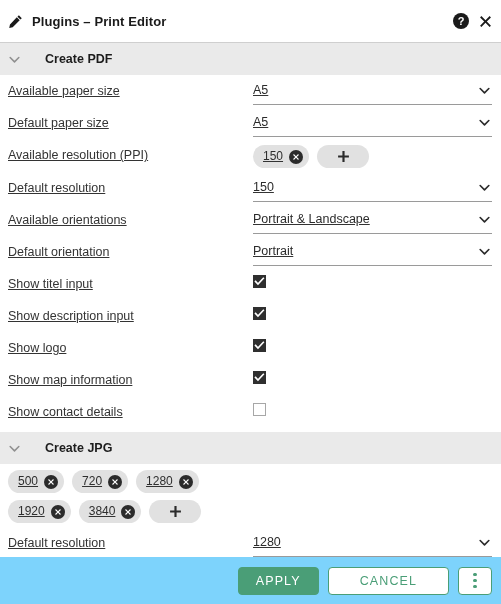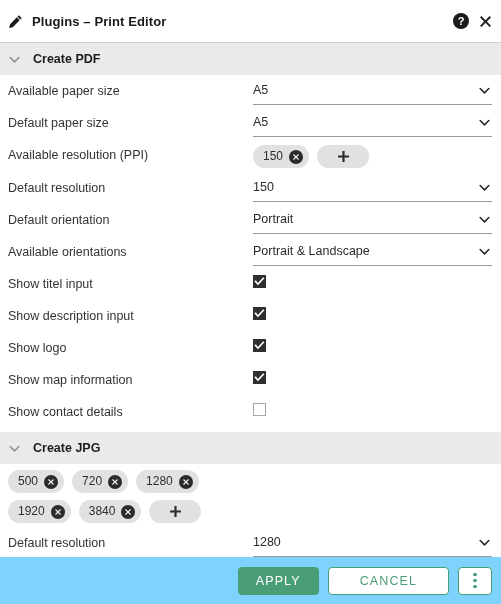--- a/index.html
+++ b/index.html
@@ -53,20 +53,21 @@
 
   
   .section-band {
     background: #eaeaea;
     height: 32px;
     display: flex;
     align-items: center;
     padding-left: 8px;
     box-sizing: border-box;
     cursor: pointer;
+    gap: 12px;
   }
   .section-chevron {
     width: 13px;
     height: 13px;
     margin-right: 12px;
     flex: none;
     display: block;
   }
   .section-title {
     font-size: 12.5px;
@@ -74,20 +75,21 @@
     color: #1c1c1c;
   }
 
   
   .row {
     display: flex;
     align-items: flex-start;
     padding: 0 9px 0 8px;
     box-sizing: border-box;
     min-height: 32px;
+    text-decoration: underline;
   }
   .row-label {
     width: 245px;
     flex: none;
     font-size: 12.5px;
     color: #333333;
     line-height: 15px;
     padding-top: 9px;
   }
   .row-control {
@@ -337,36 +339,36 @@
       <div class="select">
         <span class="select-value">150</span>
         <svg class="select-arrow" viewBox="0 0 12 12">
           <path d="M2 4.2L6 8.2 10 4.2" stroke="#2b2b2b" stroke-width="1.5" fill="none" stroke-linecap="round" stroke-linejoin="round"></path>
         </svg>
       </div>
     </div>
   </div>
 
   <div class="row">
-    <div class="row-label">Default orientation</div>
+    <div class="row-label">Available orientations</div>
     <div class="row-control">
       <div class="select">
-        <span class="select-value">Portrait</span>
+        <span class="select-value">Portrait &amp; Landscape</span>
         <svg class="select-arrow" viewBox="0 0 12 12">
           <path d="M2 4.2L6 8.2 10 4.2" stroke="#2b2b2b" stroke-width="1.5" fill="none" stroke-linecap="round" stroke-linejoin="round"></path>
         </svg>
       </div>
     </div>
   </div>
 
   <div class="row">
-    <div class="row-label">Available orientations</div>
+    <div class="row-label">Default orientation</div>
     <div class="row-control">
       <div class="select">
-        <span class="select-value">Portrait &amp; Landscape</span>
+        <span class="select-value">Portrait</span>
         <svg class="select-arrow" viewBox="0 0 12 12">
           <path d="M2 4.2L6 8.2 10 4.2" stroke="#2b2b2b" stroke-width="1.5" fill="none" stroke-linecap="round" stroke-linejoin="round"></path>
         </svg>
       </div>
     </div>
   </div>
 
   <div class="row">
     <div class="row-label">Show titel input</div>
     <div class="row-control">

